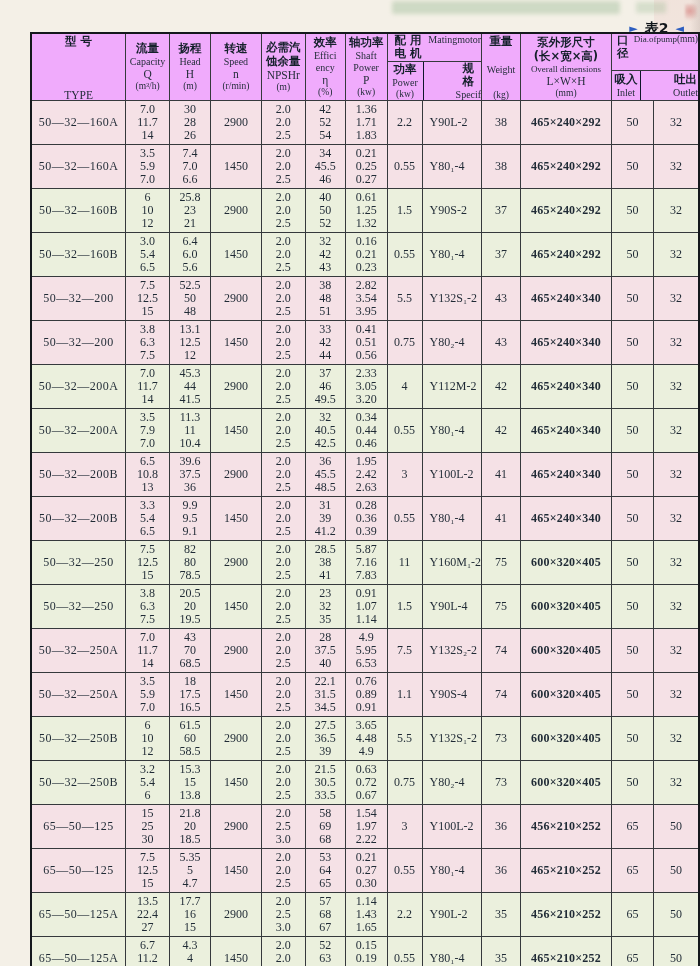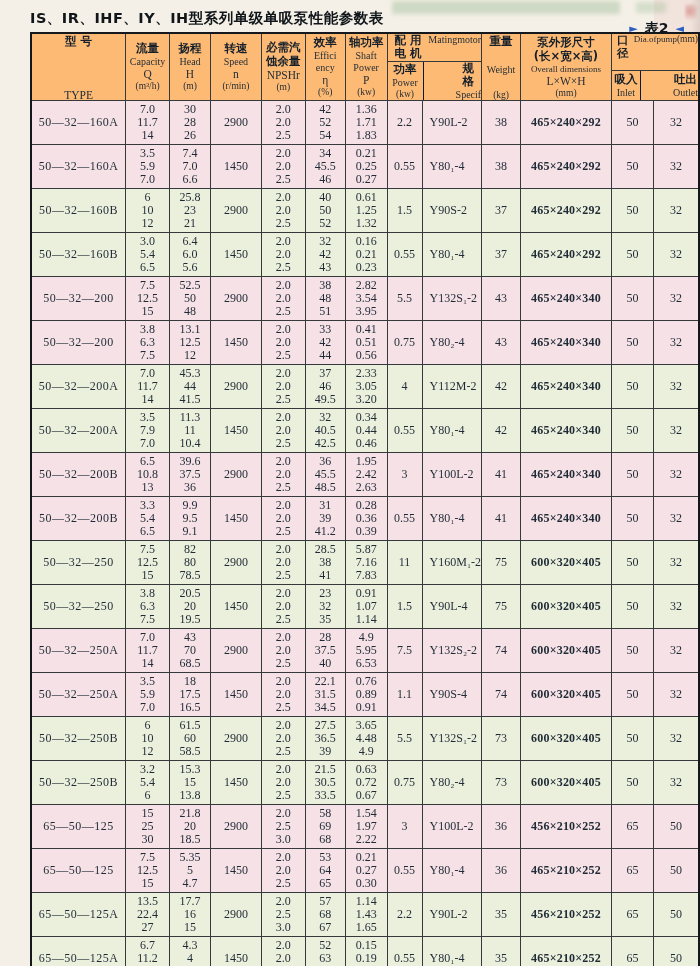--- a/index.html
+++ b/index.html
@@ -38,21 +38,21 @@
   table.spec {
     position:absolute; left:30px; top:32px;
     border-collapse:collapse; table-layout:fixed;
     background:#fdfdfb;
     border:2px solid #14181c;
   }
   .spec th, .spec td {
     border:1px solid #35393c; padding:0; text-align:center; vertical-align:middle;
     overflow:hidden;
   }
-  .spec thead th { background:#fdba74; height:66px; font-weight:normal; }
+  .spec thead th { background:#f0abfc; height:66px; font-weight:normal; }
   .h-cn  { font-family:"DejaVu Sans","Liberation Sans",sans-serif; font-weight:bold;
            font-size:11.5px; line-height:13px; color:#15202b; }
   .h-en  { font-family:"Liberation Serif",serif; font-size:10px; line-height:11px; }
   .h-en-sm { font-family:"Liberation Serif",serif; font-size:9px;  line-height:10px; }
   .h-sym { font-family:"Liberation Serif",serif; font-size:11.5px; line-height:12px; }
   .h-unit{ font-family:"Liberation Serif",serif; font-size:9.5px; line-height:11px; }
   .h-stack { display:flex; flex-direction:column; justify-content:center; gap:1px; height:100%; }
   .h-type-stack { display:flex; flex-direction:column; justify-content:space-between; height:100%; padding:8px 0 6px; }
 
   .grp { display:flex; flex-direction:column; height:66px; }
@@ -77,21 +77,20 @@
 </head>
 <body>
 
 <div class="page">
   <div class="edge-strip"></div>
   <div class="right-tint"></div>
   <div class="artifact-green"></div>
   <div class="artifact-green2"></div>
   <div class="artifact-red"></div>
 
-  <div class="title">IS、IR、IHF、IY、IH型系列单级单吸泵性能参数表</div>
 
   <div class="marker">
     <span class="arr">►</span><span class="txt">表2</span><span class="arr">◄</span>
   </div>
 
   <table class="spec">
     <colgroup>
       <col style="width:95px">
         <col style="width:44px">
         <col style="width:41px">

